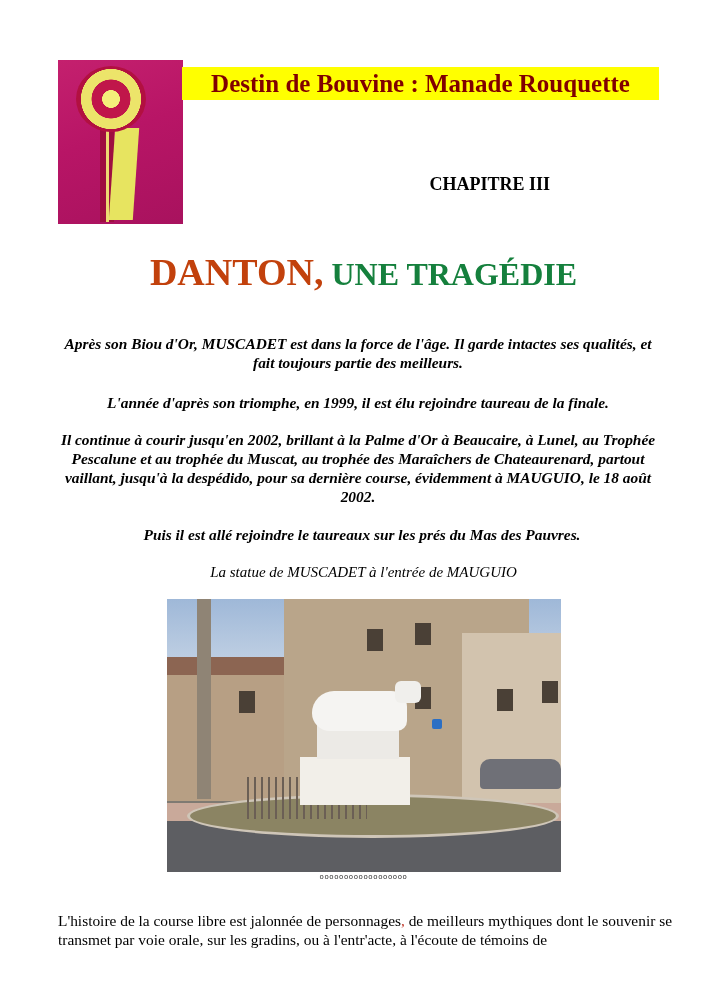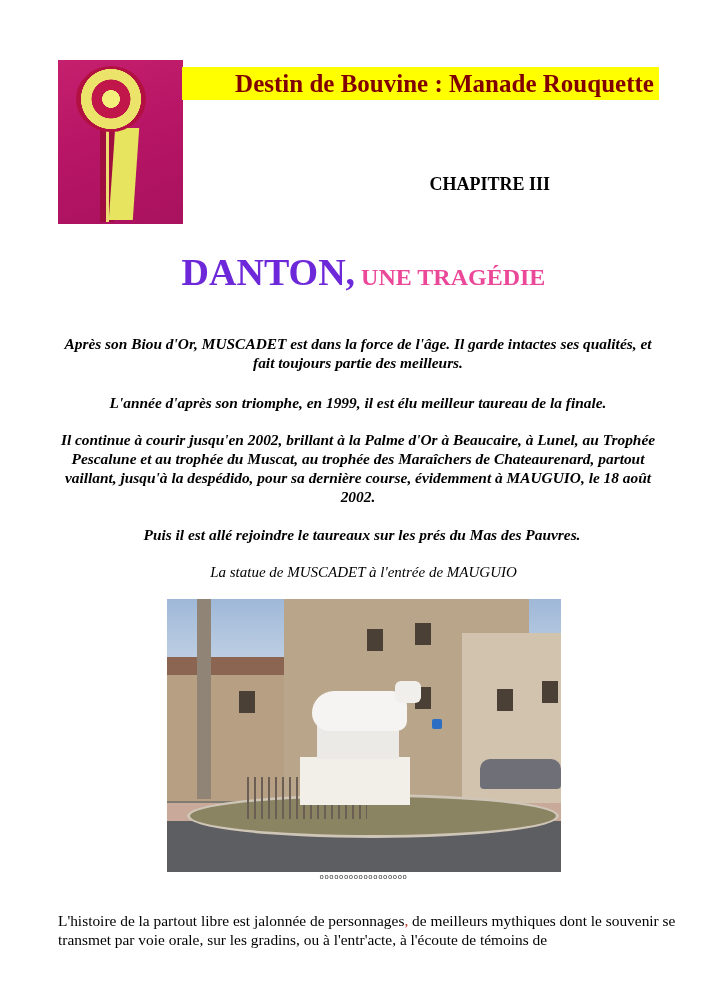--- a/index.html
+++ b/index.html
@@ -7,27 +7,27 @@
   .abs { position:absolute; }
 
   
   #rosette { left:58px; top:60px; width:125px; height:164px; background:linear-gradient(160deg,#c4206e 0%,#b81566 45%,#a8125e 100%); overflow:hidden; }
   #rosette .ring-outer { position:absolute; left:18px; top:6px; width:70px; height:66px; border-radius:50%; background:radial-gradient(circle,#f4ef7a 0 18%,#c0164a 19% 40%,#ece46a 41% 62%,#b21040 63% 100%); }
   #rosette .ribbon-yellow { position:absolute; left:54px; top:68px; width:24px; height:92px; background:#e7e460; transform:skewX(-4deg); }
   #rosette .ribbon-red { position:absolute; left:42px; top:70px; width:14px; height:92px; background:#9e0f40; }
   #rosette .stick { position:absolute; left:48px; top:66px; width:3px; height:96px; background:#eddc72; }
 
   #title-hl { left:182px; top:67px; width:477px; height:33px; background:#ffff00; }
-  #title { left:182px; top:67px; width:477px; height:33px; line-height:33px; font-size:25px; font-weight:bold; color:#800000; text-align:center; white-space:nowrap;padding-left:24px; }
+  #title { left:182px; top:67px; width:477px; height:33px; line-height:33px; font-size:25px; font-weight:bold; color:#800000; text-align:center; white-space:nowrap; }
 
   #chapter { left:300px; top:174px; width:250px; text-align:right; font-size:18px; font-weight:bold; }
 
   #heading { left:0; top:250px; width:727px; text-align:center; white-space:nowrap; font-weight:bold; }
-  #heading .red { color:#6d28d9; font-size:38px; }
-  #heading .blk { color:#ec4899; font-size:24px; }
+  #heading .red { color:#c2410c; font-size:38px; }
+  #heading .blk { color:#15803d; font-size:32px; }
 
   .para { left:58px; width:600px; font-size:15.4px; font-style:italic; font-weight:bold; line-height:19px;text-align:center; }
   #p1 { top:334px; }
   #p2 { top:393px; }
   #p3 { top:430px;font-style:italic; }
   #p4 { top:525px; left:62px; }
 
   #caption { left:0; top:564px; width:727px; text-align:center; font-size:15px; font-style:italic; }
 
   #photo { left:167px; top:599px; width:394px; height:273px; overflow:hidden; background:#7f7a72; }
@@ -67,21 +67,21 @@
 <div id="title-hl" class="abs"></div>
 <div id="title" class="abs">Destin de Bouvine : Manade Rouquette</div>
 
 <div id="chapter" class="abs">CHAPITRE III</div>
 
 <div id="heading" class="abs">
   <span class="red">DANTON,</span><span class="blk"> UNE TRAGÉDIE</span>
 </div>
 
 <div id="p1" class="abs para">Après son Biou d'Or, MUSCADET est dans la force de l'âge. Il garde intactes ses qualités, et fait toujours partie des meilleurs.</div>
-<div id="p2" class="abs para">L'année d'après son triomphe, en 1999, il est élu meilleur taureau de la finale.</div>
+<div id="p2" class="abs para">L'année d'après son triomphe, en 1999, il est élu rejoindre taureau de la finale.</div>
 <div id="p3" class="abs para">Il continue à courir jusqu'en 2002, brillant à la Palme d'Or à Beaucaire, à Lunel, au Trophée Pescalune et au trophée du Muscat, au trophée des Maraîchers de Chateaurenard, partout vaillant, jusqu'à la despédido, pour sa dernière course, évidemment à MAUGUIO, le 18 août 2002.</div>
 <div id="p4" class="abs para">Puis il est allé rejoindre le taureaux sur les prés du Mas des Pauvres.</div>
 
 <div id="caption" class="abs">La statue de MUSCADET à l'entrée de MAUGUIO</div>
 
 <div id="photo" class="abs">
   <div class="sky"></div>
   <div class="bldg-left"></div>
   <div class="roof-left"></div>
   <div class="bldg-center"></div>
@@ -100,13 +100,13 @@
   <div class="fence"></div>
   <div class="pedestal"></div>
   <div class="bull-legs"></div>
   <div class="bull-body"></div>
   <div class="bull-head"></div>
   <div class="sign"></div>
 </div>
 
 <div id="dots" class="abs">oooooooooooooooooo</div>
 
-<div id="p5" class="abs"><span>L'histoire de la partout libre est jalonnée de personnages</span><span class="redc">,</span><span> de meilleurs mythiques dont le souvenir se transmet par voie orale, sur les gradins, ou à l'entr'acte, à l'écoute de témoins de</span></div>
+<div id="p5" class="abs"><span>L'histoire de la course libre est jalonnée de personnages</span><span class="redc">,</span><span> de meilleurs mythiques dont le souvenir se transmet par voie orale, sur les gradins, ou à l'entr'acte, à l'écoute de témoins de</span></div>
 
 </body></html>

